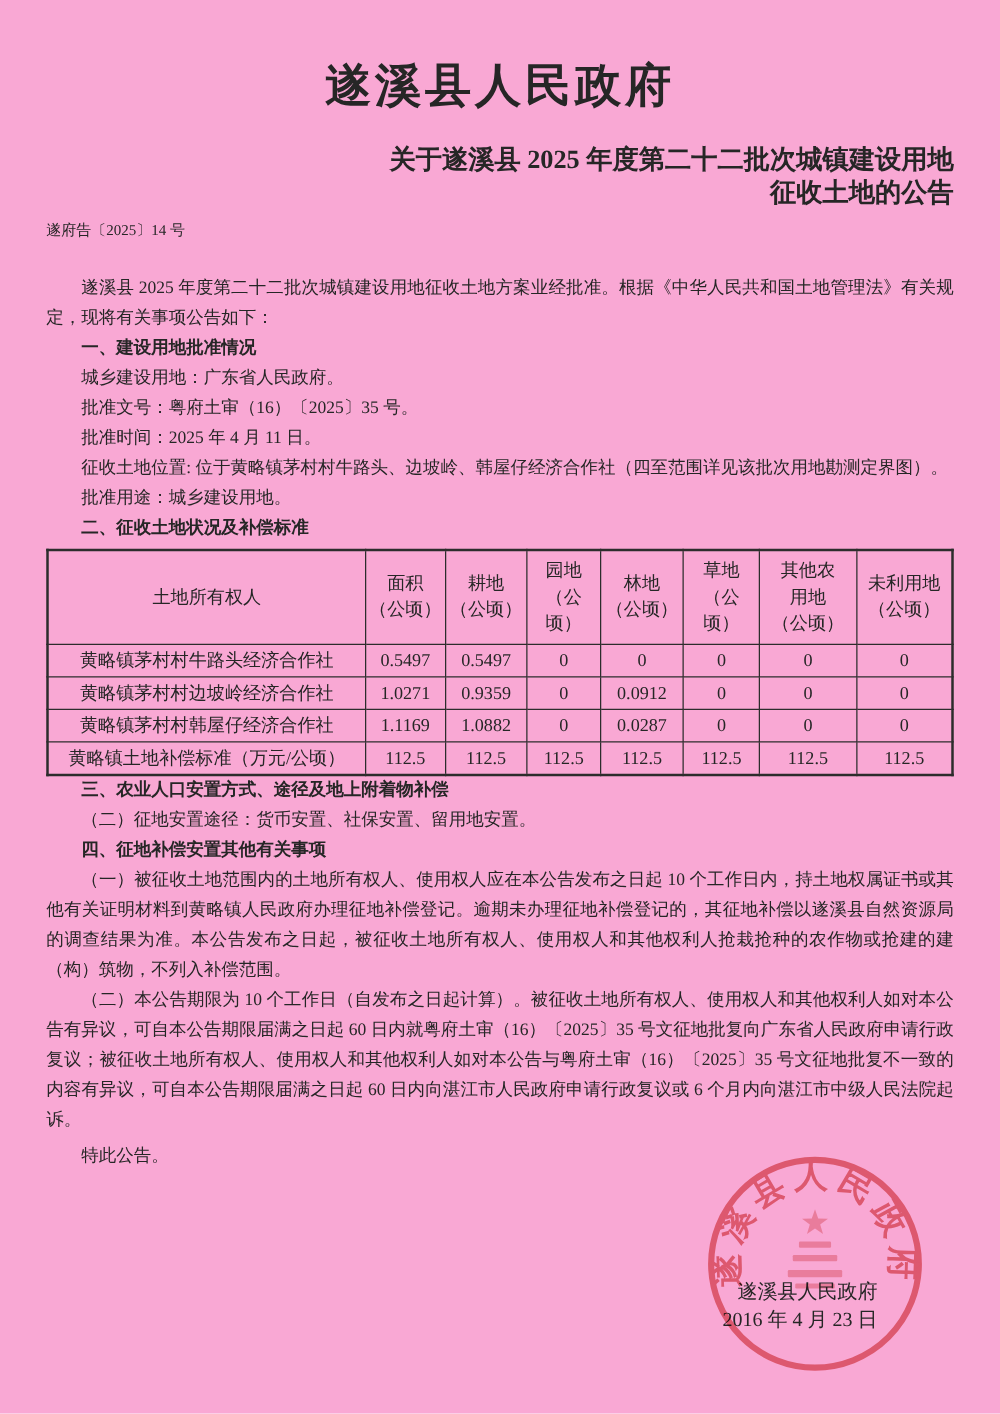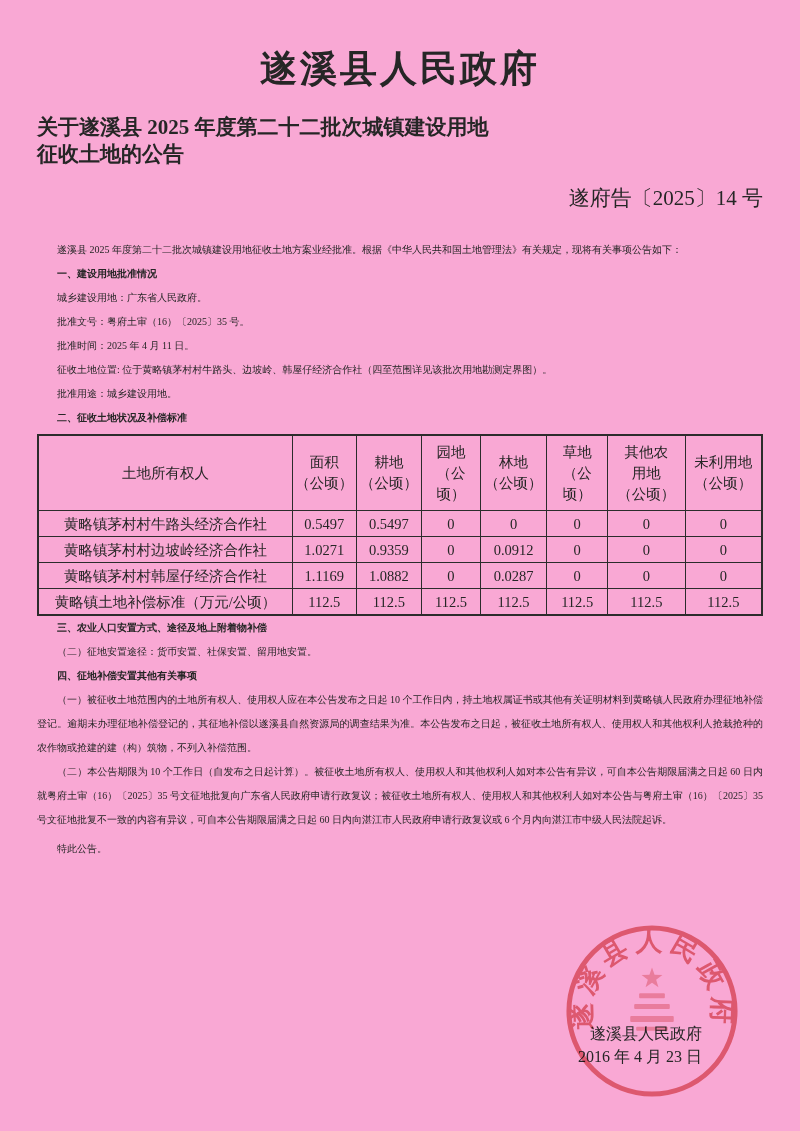--- a/index.html
+++ b/index.html
@@ -13,30 +13,30 @@
   }
   .content { padding:0 37px; }
   .org-title {
     margin:0; padding-top:44px;
     text-align:center;
     font-size:37px; font-weight:700;
     letter-spacing:3px;
   }
   .subtitle {
     margin-top:20px;
-    text-align:left;
+    text-align:right;
     font-size:21px; font-weight:700;
     line-height:27px;
   }
   .doc-no {
-    margin-top:16px;
-    text-align:right;
-    font-size:21px;
-  }
-  p { margin:0; font-size:10px; line-height:24px; text-align:justify; }
+    margin-top:8px;
+    text-align:left;
+    font-size:12px;
+  }
+  p { margin:0; font-size:14px; line-height:24px; text-align:justify; }
   .indent { text-indent:2em; }
   .heading { font-weight:700; text-indent:2em; }
   .intro { margin-top:26px; }
   .closing { margin-top:5px; }
   table {
     border-collapse:collapse;
     width:726px;
     margin-top:4px;
     font-size:14.5px;
     border:2px solid #2c2c2c;

